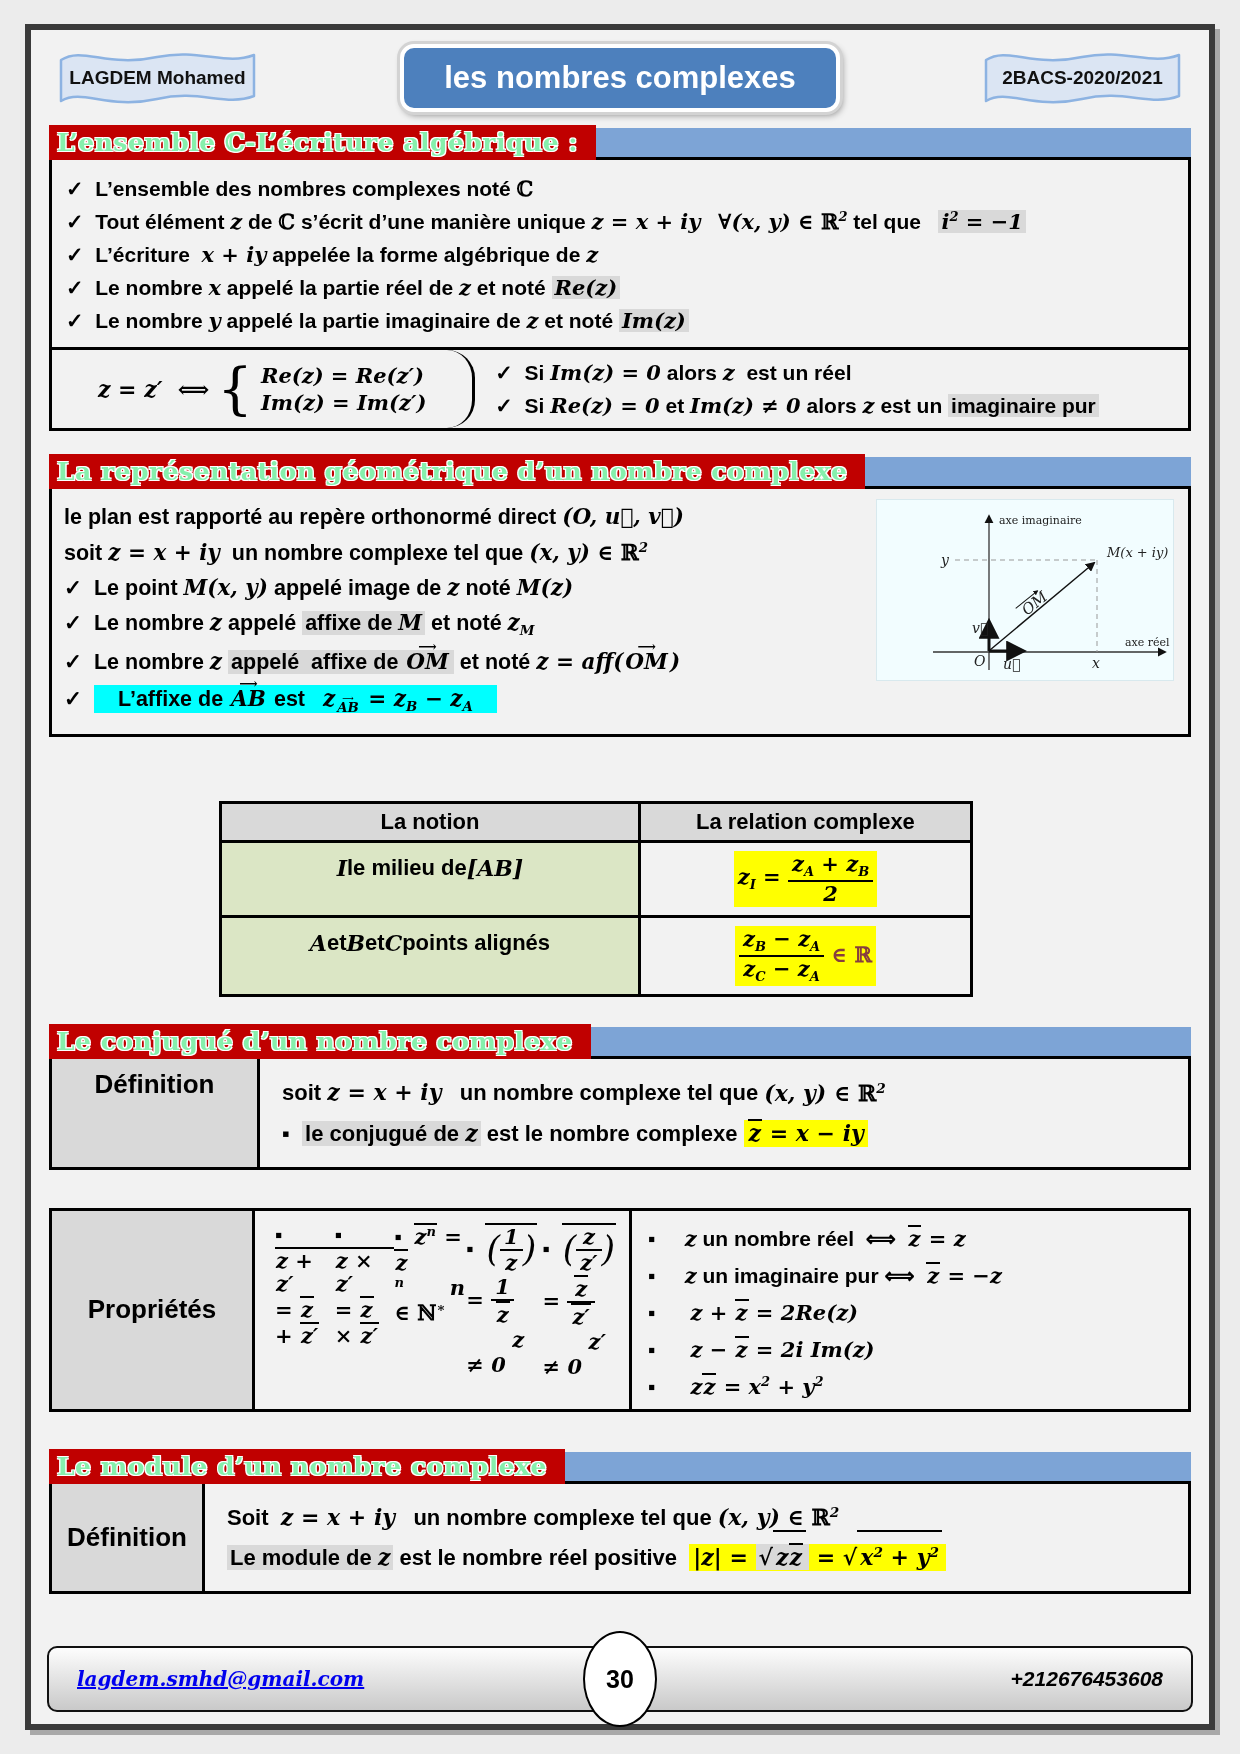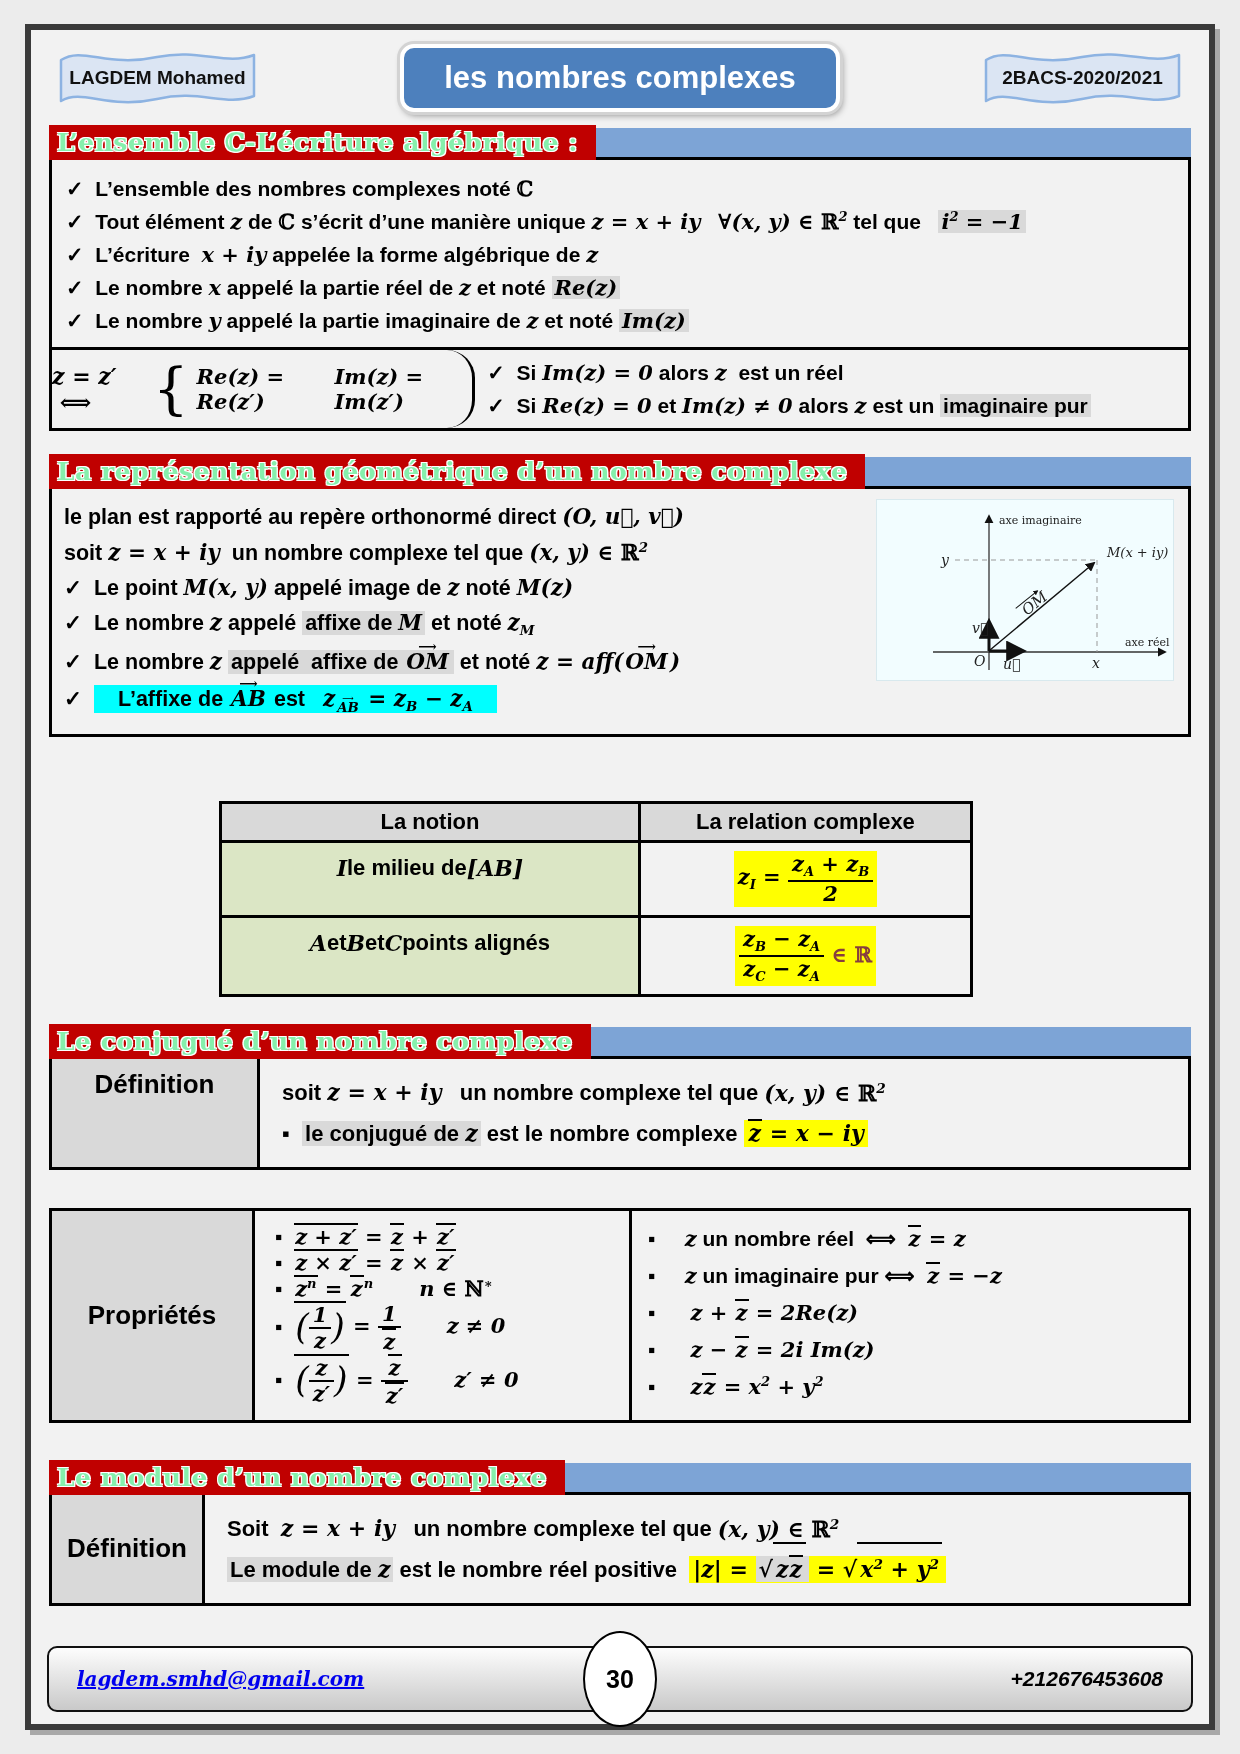--- a/index.html
+++ b/index.html
@@ -59,22 +59,22 @@
   .rad{border-top:2.5px solid #000;padding:12px 3px;}
   .cond{margin-left:46px;}
   .inR{color:#873e3e;}
   
   .bullets{padding:8px 14px 6px 14px;}
   .bullet-line{font-size:21px;font-weight:bold;margin:8px 0;}
   .equiv{display:flex;border-top:3px solid #000;}
   .equiv-left{width:37%;border-right:3px solid #000;display:flex;align-items:center;justify-content:center;
     gap:8px;padding:6px 0;font-size:22px;border-radius:28px;}
   .brace{font-family:"DejaVu Serif",serif;font-size:56px;font-weight:400;line-height:.85;}
-  .cases{display:flex;flex-direction:row;gap:2px;font-size:21px;}
-  .equiv-right{flex:1;padding:6px 12px;display:flex;flex-direction:column;justify-content:center;}
+  .cases{display:flex;flex-direction:column;gap:2px;font-size:21px;}
+  .equiv-right{flex:1;padding:6px 20px;display:flex;flex-direction:column;justify-content:center;}
   .equiv-right .bullet-line{margin:4px 0;}
   
   .sec2-box{display:flex;padding:6px 12px 10px 12px;}
   .sec2-text{flex:1;}
   .sec2-text .bullet-line{font-size:21.5px;margin:9px 0;}
   .figure{width:296px;height:180px;background:#f2fdff;border:1px solid #d8e9ee;margin:4px 2px 0 6px;flex:none;}
   .figure text{font-family:"DejaVu Serif",serif;fill:#222;}
   
   .notion-table{margin:64px 0 0 172px;width:748px;border:3px solid #000;background:#f2f2f2;}
   .nt-row{display:flex;}
@@ -90,21 +90,21 @@
   .def-label{background:#d9d9d9;border-right:3px solid #000;font-size:26px;font-weight:bold;
     display:flex;justify-content:center;}
   .def-label.top{align-items:flex-start;padding-top:10px;}
   .def-label.mid{align-items:center;}
   .def-content{flex:1;padding:8px 22px;}
   .def-line{font-size:22px;font-weight:bold;margin:12px 0;}
   .props-box{display:flex;margin-top:38px;}
   .props-label{width:200px;background:#d9d9d9;border-right:3px solid #000;
     display:flex;align-items:center;justify-content:center;font-size:26px;font-weight:bold;}
   .props-left{width:348px;border-right:3px solid #000;padding:12px 6px 12px 20px;
-    display:flex;flex-direction:column;justify-content:space-between;}
+    display:flex;flex-direction:row;justify-content:space-between;}
   .props-right{flex:1;padding:14px 6px 10px 16px;display:flex;flex-direction:column;gap:11px;}
   .prop-item{font-size:21px;font-weight:bold;}
   
   .footer{
     margin-top:auto;position:relative;height:62px;flex:none;
     border:2px solid #111;border-radius:10px;
     background:linear-gradient(#fdfdfd,#c9c9c9);
     display:flex;align-items:center;justify-content:space-between;
     padding:0 28px;
   }

